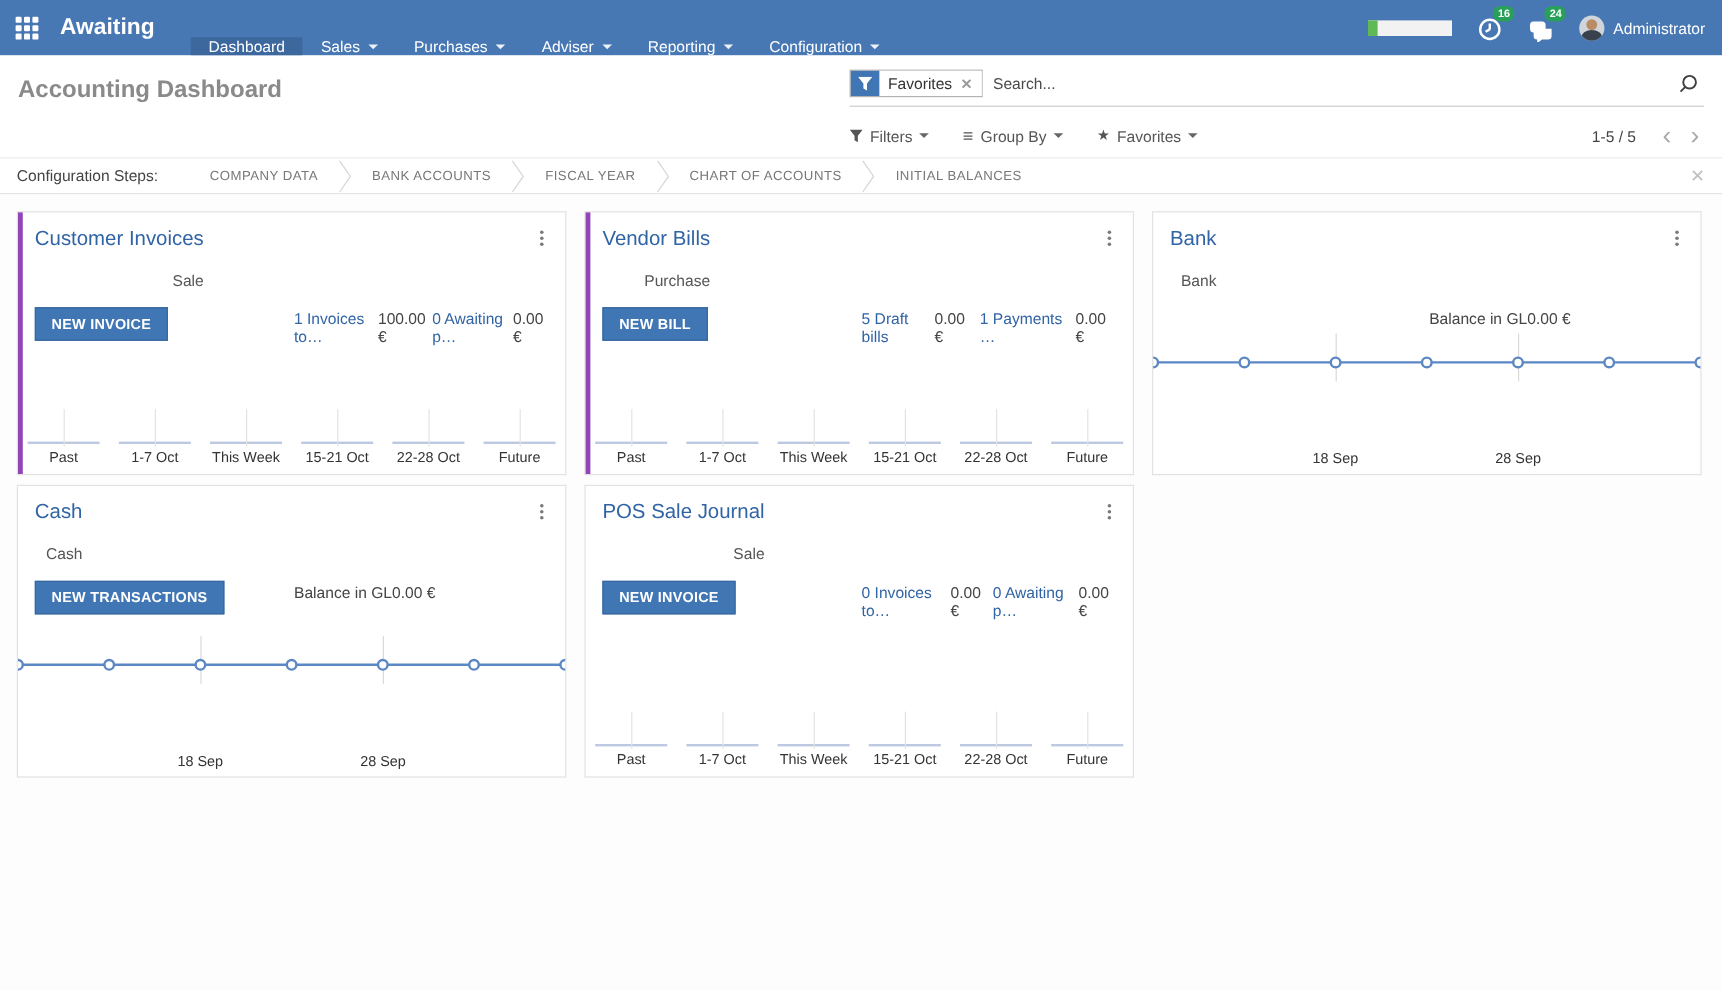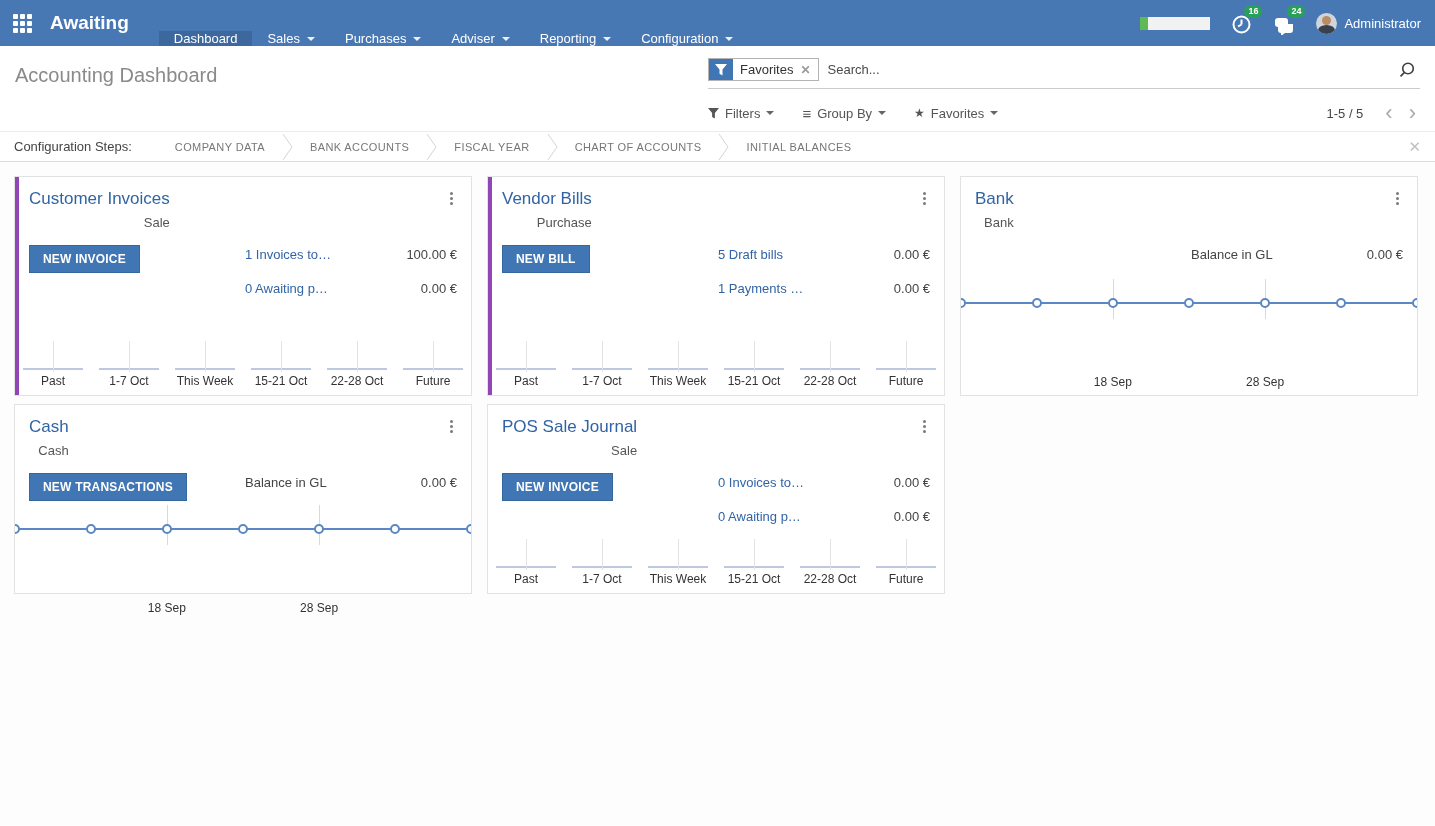--- a/index.html
+++ b/index.html
@@ -26,21 +26,21 @@
   .tray-icon { position:relative; width:23px; height:23px; cursor:pointer; }
   .tray-badge { position:absolute; top:-7px; right:-9px; background:#28a05a; color:#fff; font-size:9px; font-weight:bold; line-height:1; padding:2px 4px; border-radius:8px; }
   .user-block { display:flex; align-items:center; gap:7px; cursor:pointer; }
   .avatar { width:21px; height:21px; border-radius:50%; background:#cfd5da; overflow:hidden; position:relative; }
   .avatar .head { position:absolute; left:6px; top:3px; width:9px; height:9px; border-radius:50%; background:#b98c66; }
   .avatar .torso { position:absolute; left:2px; top:12px; width:17px; height:11px; border-radius:50% 50% 0 0; background:#39424c; }
   .user-name { font-size:13px; }
 
   
   .control-panel { display:flex; padding:10px 15px 0 15px; height:85px; }
-  .cp-title { font-size:20px; color:#8a8a8a; margin-top:8px; font-weight:normal; }
+  .cp-title { font-size:20px; color:#8a8a8a; margin-top:8px; font-weight:bold; }
   .cp-right { margin-left:auto; width:712px; display:flex; flex-direction:column; }
   .search-row { display:flex; align-items:center; border-bottom:1px solid #ccc; padding:2px 0 7px 0; }
   .facet { display:flex; align-items:stretch; border:1px solid #b3b3b3; height:23px; flex:0 0 auto; }
   .facet-icon { width:24px; background:#4076b4; display:flex; align-items:center; justify-content:center; }
   .facet-body { display:flex; align-items:center; gap:7px; background:#fff; padding:0 7px; font-size:13px; color:#333; }
   .facet-x { color:#9a9a9a; font-size:12px; font-weight:bold; cursor:pointer; }
   .search-input { flex:1; border:none; outline:none; font-size:13px; color:#333; padding:3px 9px; font-family:"Liberation Sans", sans-serif; }
   .search-input::placeholder { color:#4a4a4a; opacity:1; }
   .magnifier { cursor:pointer; margin-right:4px; display:flex; }
   .filters-row { display:flex; align-items:center; margin-top:13px; font-size:13px; color:#555; }
@@ -57,31 +57,31 @@
   .config-label { font-size:13px; color:#444; margin-right:26px; }
   .step { font-size:11px; color:#777; letter-spacing:.4px; padding:0 17px; cursor:pointer; white-space:nowrap; }
   .step-sep { display:flex; align-items:center; }
   .config-close { margin-left:auto; color:#c0c0c0; font-size:15px; cursor:pointer; }
 
   
   .content { padding:14px; background:#fdfdfd; height:663px; display:flex; flex-wrap:wrap; column-gap:15px; row-gap:8px; align-content:flex-start; }
   .card { width:458px; background:#fff; border:1px solid #e2e2e2; position:relative; display:flex; flex-direction:column; padding:12px 14px 0 14px; }
   .card.accent::before { content:""; position:absolute; left:0; top:0; bottom:0; width:4px; background:#9245b5; }
   .h220 { height:220px; }
-  .h190 { height:190px; }
+  .h190 { height:244px; }
   .card-head { display:flex; align-items:flex-start; }
   .card-titles { display:flex; flex-direction:column;text-align:right; }
   .card-title { color:#3164a5; font-size:17px; cursor:pointer; text-decoration:none; }
-  .card-sub { font-size:13px; color:#555; margin-top:6px; }
+  .card-sub { font-size:13px; color:#555; margin-top:17px; }
   .kebab { margin-left:auto; display:flex; flex-direction:column; gap:2px; padding:3px 4px; cursor:pointer; }
   .kebab i { width:3px; height:3px; border-radius:50%; background:#7a7a7a; }
   .card-body { display:flex; margin-top:15px; align-items:flex-start; }
   .btn-col { display:flex; flex-direction:column; align-items:flex-start; gap:7px; }
   .o-btn { background:#4076b4; border:1px solid #36679f; color:#fff; font-size:12px; font-weight:bold; letter-spacing:.2px; padding:6px 13px; cursor:pointer; font-family:"Liberation Sans", sans-serif; }
-  .info-col { margin-left:auto; width:212px; display:flex; flex-direction:column; gap:19px; margin-top:2px; }
+  .info-col { margin-left:auto; width:212px; display:flex; flex-direction:row; gap:4px; margin-top:2px; }
   .info-row { display:flex; justify-content:space-between; font-size:13px; }
   .info-link { color:#3164a5; cursor:pointer; text-decoration:none; }
   .info-amount { color:#444; }
   .balance-label { color:#444; }
 
   
   .card-chart { margin-top:auto; margin-left:-14px; margin-right:-14px; }
   .bar-chart { display:flex; }
   .bar-col { flex:1; position:relative; height:66px; display:flex; flex-direction:column; justify-content:flex-end; align-items:center; }
   .bar-tick { position:absolute; left:50%; top:12px; bottom:23px; width:1px; background:#e3e3e3; }

